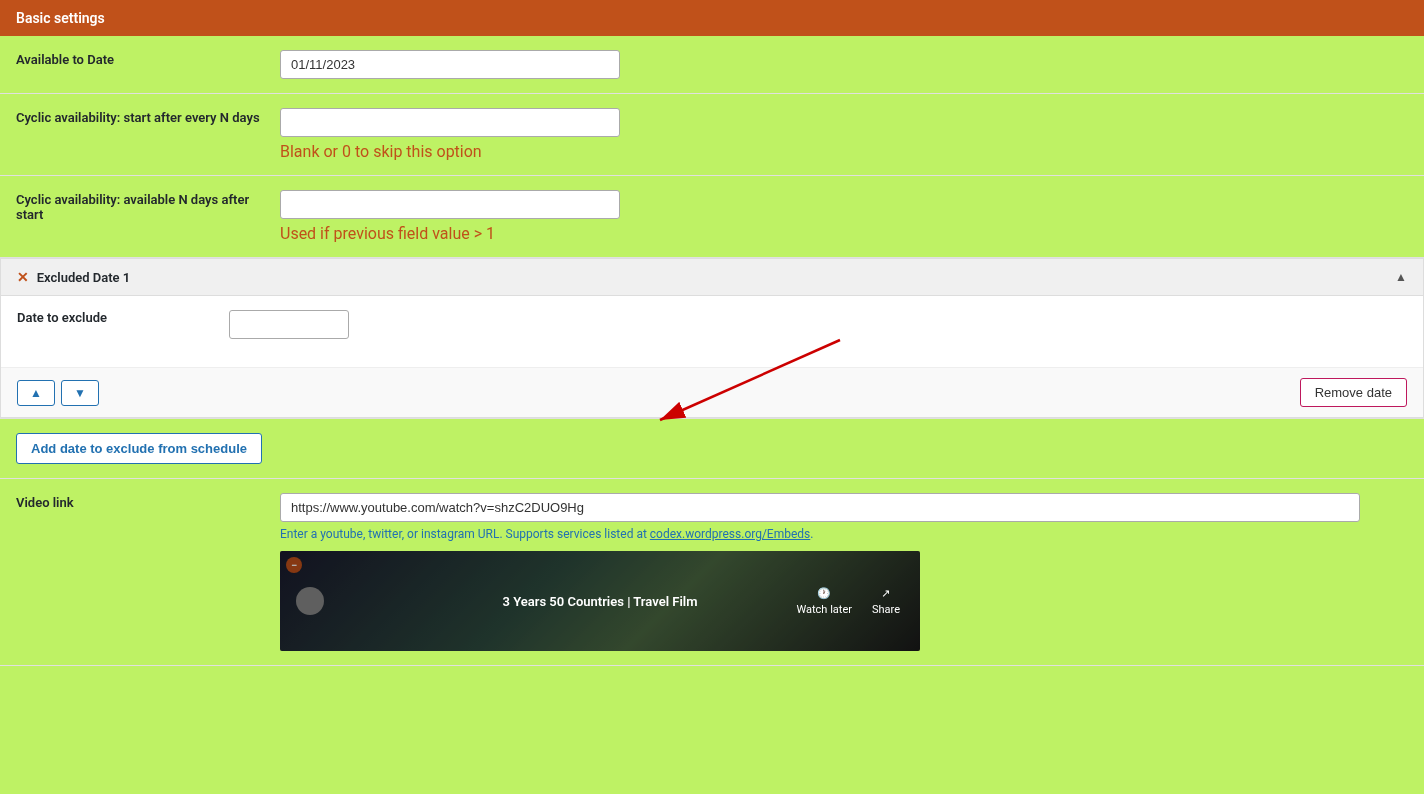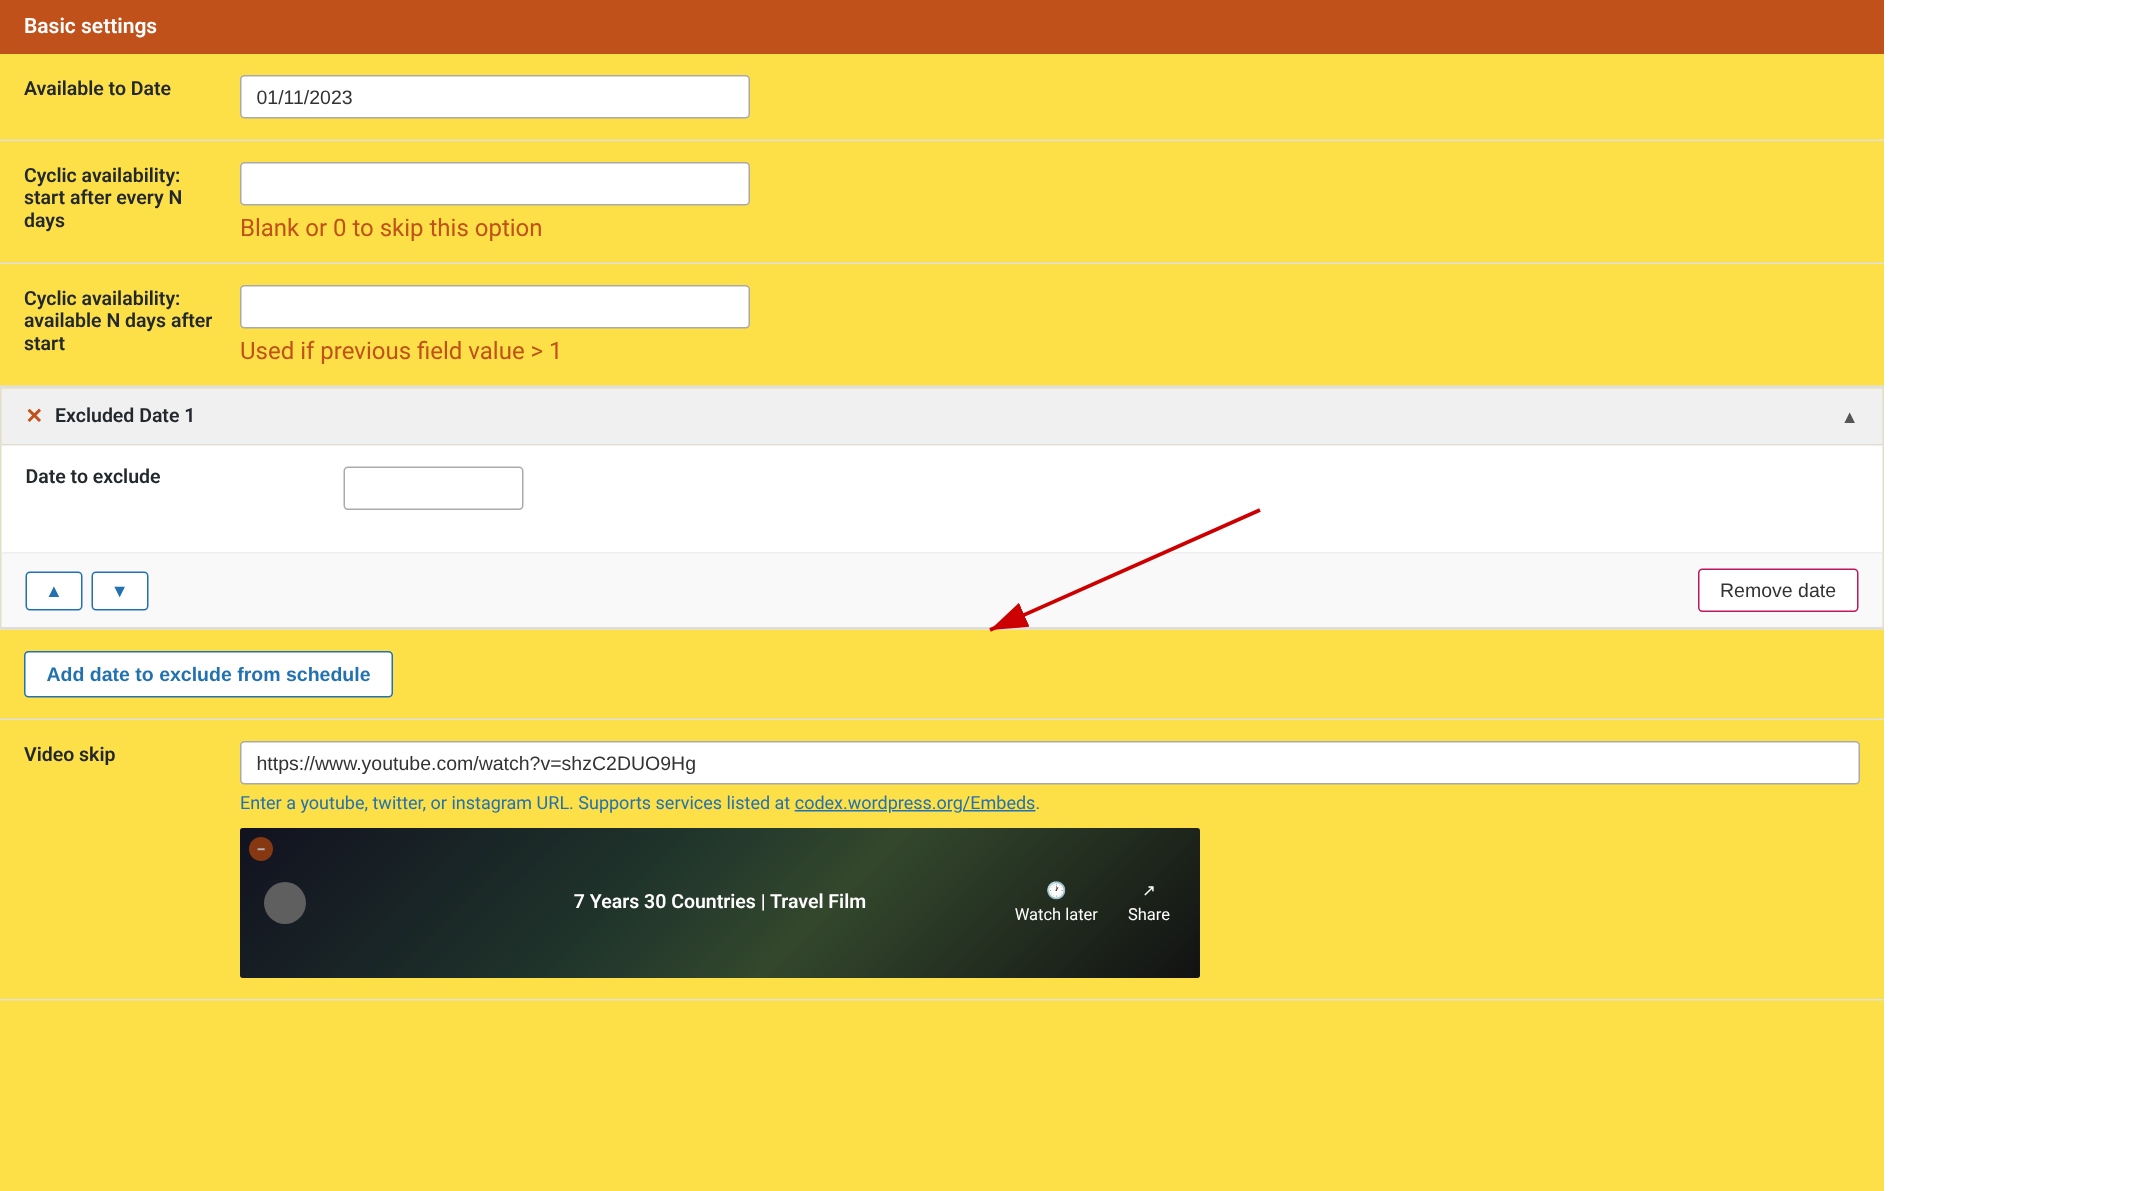--- a/index.html
+++ b/index.html
@@ -4,23 +4,23 @@
   <style>
     * { box-sizing: border-box; margin: 0; padding: 0; }
     body {
       font-family: -apple-system, BlinkMacSystemFont, "Segoe UI", Roboto, sans-serif;
       font-size: 14px;
       background: #fff;
       color: #333;
     }
 
     .page-wrapper {
-      width: 1256px;
+      width: 1424px;
       min-height: 794px;
-      background: #fde047;
+      background: #bef264;
     }
 
     .section-header {
       background: #c0511a;
       color: #fff;
       padding: 10px 16px;
       font-size: 14px;
       font-weight: 600;
     }
 
@@ -364,35 +364,35 @@
       </td>
     </tr>
 
     <tr class="settings-row">
       <td colspan="2" style="padding: 14px 16px;">
         <button class="add-date-btn">Add date to exclude from schedule</button>
       </td>
     </tr>
 
     <tr class="settings-row video-section">
-      <td>Video skip</td>
+      <td>Video link</td>
       <td>
         <input type="text" class="text-input text-input-large" value="https://www.youtube.com/watch?v=shzC2DUO9Hg" style="">
         <div class="hint-text-blue">
           <span>Enter a youtube, twitter, or instagram URL. Supports services listed at </span><a href="#">codex.wordpress.org/Embeds</a><span>.</span>
         </div>
 
         
         <div class="video-thumbnail-wrapper">
           <div class="minus-badge">
             <span>−</span>
           </div>
           <div class="avatar-circle"></div>
           <div class="video-overlay"></div>
-          <div class="video-title">7 Years 30 Countries | Travel Film</div>
+          <div class="video-title">3 Years 50 Countries | Travel Film</div>
           <div class="video-icons">
             <div class="video-icon-item">
               <span>🕐</span>
               <span>Watch later</span>
             </div>
             <div class="video-icon-item">
               <span>↗</span>
               <span>Share</span>
             </div>
           </div>

